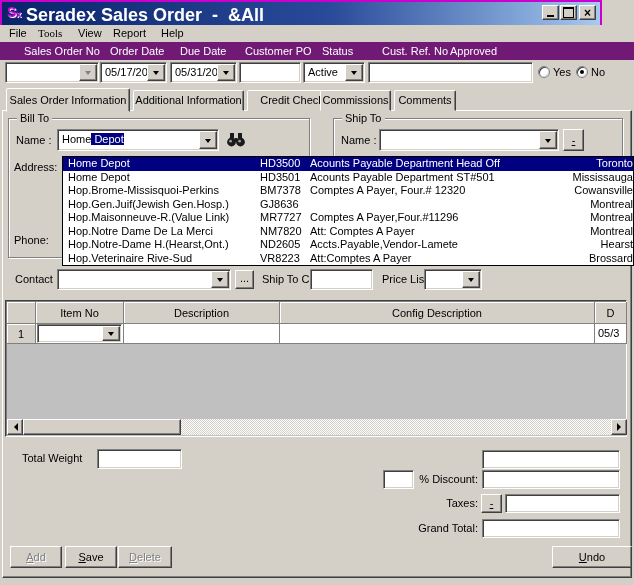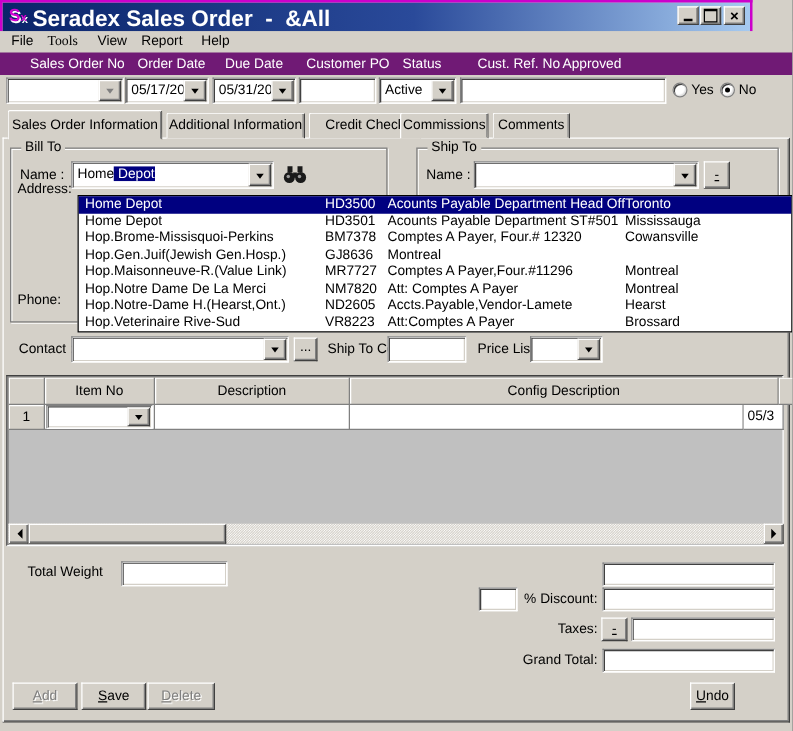--- a/index.html
+++ b/index.html
@@ -53,21 +53,21 @@
   
   .frame{border:1px solid #808080;box-shadow:1px 1px 0 #fff, inset 1px 1px 0 #fff;}
   .legend{position:absolute;top:-7px;left:8px;background:#d4d0c8;padding:0 3px;}
   
   .dropdown{left:62px;top:156px;width:572px;height:110px;background:#fff;border:1px solid #000;z-index:50;}
   .dd-row{display:flex;height:13.5px;line-height:13.5px;white-space:nowrap;overflow:hidden;}
   .dd-row.selected{background:#000080;color:#fff;}
   .dd-row .c1{width:192px;padding-left:5px;overflow:hidden;}
   .dd-row .c2{width:50px;overflow:hidden;}
   .dd-row .c3{width:190px;overflow:hidden;}
-  .dd-row .c4{flex:1;overflow:hidden;}
+  .dd-row .c4{flex:1;overflow:hidden;text-align:right;}
   
   .grid{left:5px;top:300px;width:622px;height:137px;background:#c0c0c0;
         border:1px solid;border-color:#404040 #fff #fff #404040;box-shadow:inset 1px 1px 0 #808080;}
   .ghead{position:absolute;left:1px;top:1px;height:22px;display:flex;}
   .gh{background:#d4d0c8;border-right:1px solid #808080;border-bottom:1px solid #808080;
       box-shadow:inset 1px 1px 0 #fff;display:flex;align-items:center;justify-content:center;box-sizing:border-box;}
   .grow{position:absolute;left:1px;top:23px;height:20px;display:flex;}
   .gc{background:#fff;border-right:1px solid #808080;border-bottom:1px solid #808080;box-sizing:border-box;position:relative;}
   .gc.hdrcell{background:#d4d0c8;box-shadow:inset 1px 1px 0 #fff;display:flex;align-items:center;justify-content:center;}
   
@@ -177,21 +177,21 @@
     <svg width="20" height="16" viewBox="0 0 20 16">
       <rect x="4" y="1" width="4" height="5" fill="#1a1a1a"></rect>
         <rect x="12" y="1" width="4" height="5" fill="#1a1a1a"></rect>
       <circle cx="5.5" cy="10" r="4.4" fill="#1a1a1a"></circle>
         <circle cx="14.5" cy="10" r="4.4" fill="#1a1a1a"></circle>
       <rect x="8.5" y="6" width="3" height="4" fill="#1a1a1a"></rect>
       <circle cx="4.6" cy="9.2" r="1.4" fill="#9a9a9a"></circle>
         <circle cx="13.6" cy="9.2" r="1.4" fill="#9a9a9a"></circle>
     </svg>
   </span>
-  <span class="abs" style="left:14px;top:145px;">Address:</span>
+  <span class="abs" style="left:14px;top:161px;">Address:</span>
   <span class="abs" style="left:14px;top:234px;">Phone:</span>
 
   <div class="abs frame" style="left:333px;top:118px;width:290px;height:140px;">
     <span class="legend">Ship To</span>
   </div>
   <span class="abs" style="left:341px;top:134px;">Name :</span>
   <div class="abs sunken combo" style="left:379px;top:129px;width:180px;height:22px;">
     <span class="txt"></span>
     <span class="cbtn">
         <span class="tri"></span>
@@ -267,21 +267,21 @@
     <span class="cbtn">
         <span class="tri"></span>
       </span>
   </div>
 
   <div class="abs grid">
     <div class="ghead">
       <div class="gh" style="width:29px;"></div>
       <div class="gh" style="width:88px;">Item No</div>
       <div class="gh" style="width:156px;">Description</div>
-      <div class="gh" style="width:343px;">Config Description</div>
+      <div class="gh" style="width:315px;">Config Description</div>
       <div class="gh" style="width:32px;">D</div>
     </div>
     <div class="grow">
       <div class="gc hdrcell" style="width:29px;">1</div>
       <div class="gc" style="width:88px;">
         <div class="sunken combo" style="position:absolute;left:1px;top:0px;width:85px;height:19px;">
           <span class="txt"></span>
           <span class="cbtn">
               <span class="tri"></span>
             </span>
@@ -326,15 +326,15 @@
   </div>
 
   <span class="abs" style="left:410px;top:522px;width:68px;text-align:right;">Grand Total:</span>
   <div class="abs sunken" style="left:482px;top:519px;width:138px;height:19px;">
     <span class="txt"></span>
   </div>
 
   <div class="abs btn3d dis" style="left:10px;top:546px;width:52px;height:22px;line-height:20px;">Add</div>
   <div class="abs btn3d" style="left:65px;top:546px;width:52px;height:22px;line-height:20px;">Save</div>
   <div class="abs btn3d dis" style="left:118px;top:546px;width:54px;height:22px;line-height:20px;">Delete</div>
-  <div class="abs btn3d" style="left:552px;top:546px;width:36px;height:22px;line-height:20px;">Undo</div>
+  <div class="abs btn3d" style="left:552px;top:546px;width:80px;height:22px;line-height:20px;">Undo</div>
 
 </div>
 
 </body></html>

